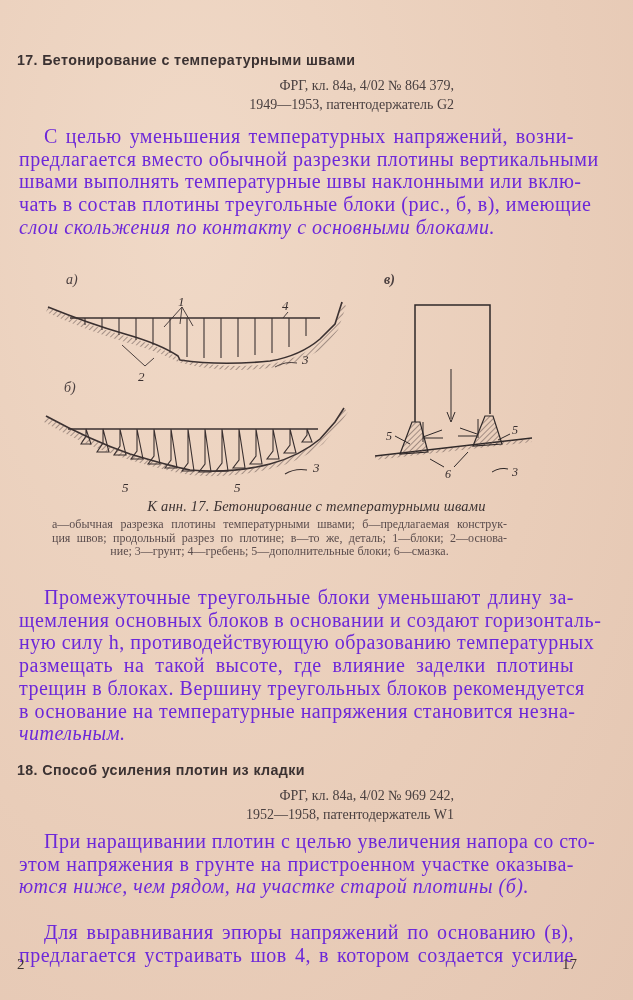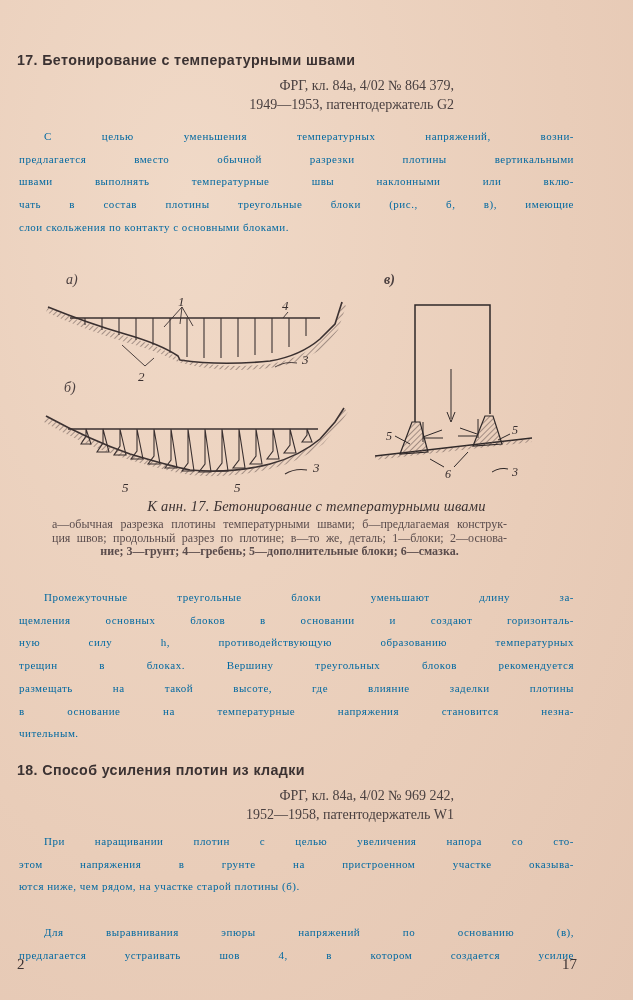--- a/index.html
+++ b/index.html
@@ -17,40 +17,40 @@
     font-family: "Liberation Sans", "DejaVu Sans", sans-serif;
     font-weight: bold; font-size: 15.5px; letter-spacing: 0.4px;
     color: #3b3232; transform: scaleX(0.92); transform-origin: left;
   }
   .patent {
     position: absolute; right: 57px; text-align: right;
     font-size: 14px; line-height: 19px; color: #4a4040;
   }
   .para {
     position: absolute; left: 19px; width: 555px;
-    font-size: 11px; line-height: 22.7px; color: #0369a1;
+    font-size: 20px; line-height: 22.7px; color: #6d28d9;
     text-align: justify; text-align-last: left;
     letter-spacing: 0.5px;
   }
   .para .ln { display: block; text-align: justify; text-align-last: justify; white-space: nowrap; }
-  .para .ln.last { text-align-last: left; }
+  .para .ln.last { text-align-last: left; font-style: italic; }
   .para .ln.indent { padding-left: 25px; }
   .fig-label {
     position: absolute; font-style: italic; font-size: 14px; color: #4a3f3f;
   }
   .caption-title {
     position: absolute; left: 0; width: 633px; top: 494px; text-align: center;
     font-size: 14.5px; color: #3b3232; letter-spacing: 0.2px; font-style: italic;
   }
   .caption-body {
     position: absolute; left: 52px; width: 455px; top: 514px;
     font-size: 12px; line-height: 13.5px; color: #5a4c4c; text-align: justify;
   }
   .caption-body .ln { display:block; white-space: nowrap; text-align-last: justify; }
-  .caption-body .ln.center { text-align: center; text-align-last: center; font-weight: bold; }
+  .caption-body .ln.center { text-align: center; text-align-last: center; }
   .folio { position: absolute; top: 952px; font-size: 15px; color: #3b3232; }
   svg { position: absolute; overflow: visible; }
 </style>
 </head>
 <body>
 
 <div class="page">
 
   <div class="heading" style="top:47px;">17. Бетонирование с температурными швами</div>
   <div class="patent" style="top:72px;">
@@ -173,22 +173,22 @@
       <span class="ln">а—обычная разрезка плотины температурными швами; б—предлагаемая конструк-</span>
       <span class="ln">ция швов; продольный разрез по плотине; в—то же, деталь; 1—блоки; 2—основа-</span>
       <span class="ln center">ние; 3—грунт; 4—гребень; 5—дополнительные блоки; 6—смазка.</span>
     </div>
   </div>
 
   <div class="para" style="top:582px;">
     <span class="ln indent">Промежуточные треугольные блоки уменьшают длину за-</span>
     <span class="ln">щемления основных блоков в основании и создают горизонталь-</span>
     <span class="ln">ную силу h, противодействующую образованию температурных</span>
+    <span class="ln">размещать на такой высоте, где влияние заделки плотины</span>
     <span class="ln">трещин в блоках. Вершину треугольных блоков рекомендуется</span>
-    <span class="ln">размещать на такой высоте, где влияние заделки плотины</span>
     <span class="ln">в основание на температурные напряжения становится незна-</span>
     <span class="ln last">чительным.</span>
   </div>
 
   <div class="heading" style="top:757px;">18. Способ усиления плотин из кладки</div>
   <div class="patent" style="top:782px;">
     <div>ФРГ, кл. 84а, 4/02 № 969 242,</div>
     <div>1952—1958, патентодержатель W1</div>
   </div>
 

